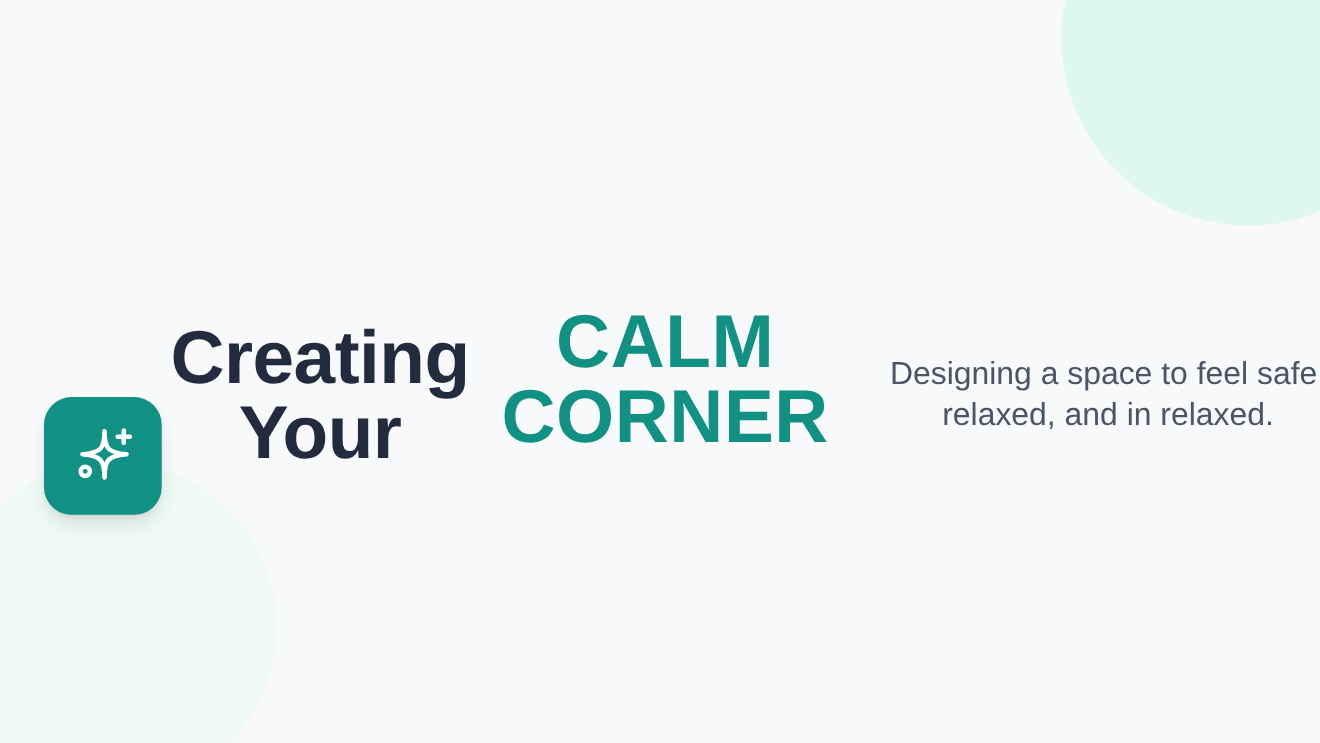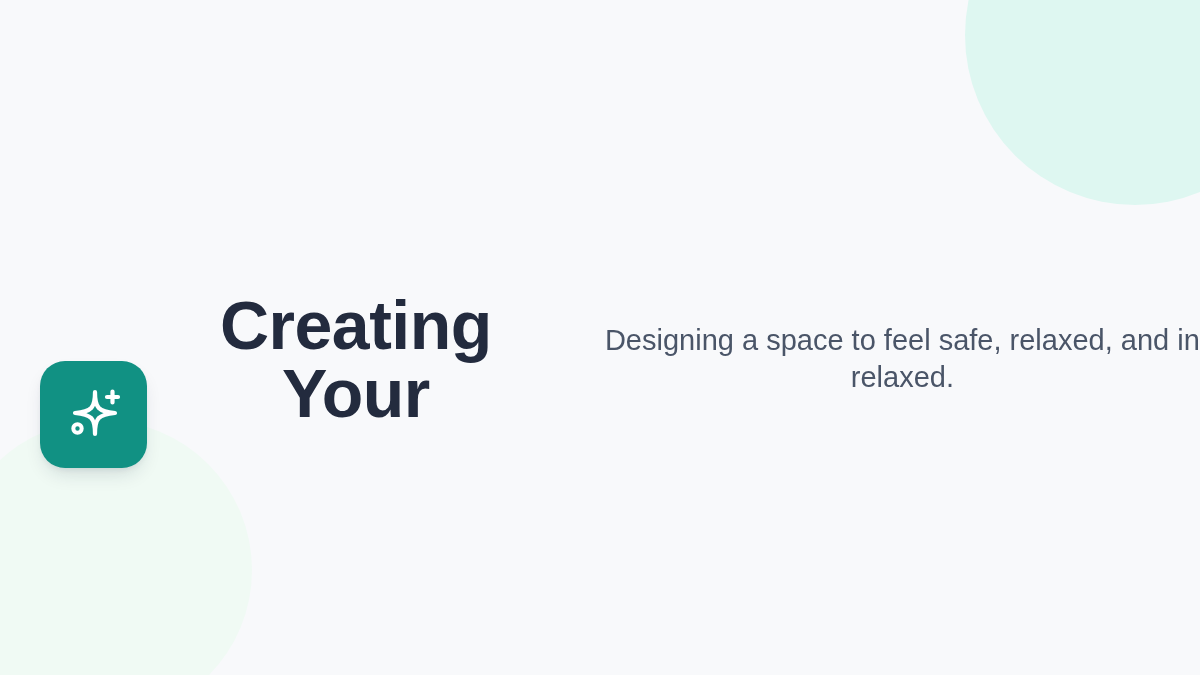--- a/index.html
+++ b/index.html
@@ -126,17 +126,18 @@
 
           <path d="M50.5 9.5 L50.5 20.5 M45 15 L56 15" stroke="#FFFFFF" stroke-width="4.2" stroke-linecap="round"></path>
 
           <circle cx="15.5" cy="46.5" r="4.2" stroke="#FFFFFF" stroke-width="4" fill="none"></circle>
         </svg>
       </span>
     </div>
 
     <h1 class="headline headline-line1">Creating Your</h1>
 
+    <h1 class="headline headline-line2">CALM CORNER</h1>
 
     <p class="subtitle">Designing a space to feel safe, relaxed, and in relaxed.</p>
 
   </div>
 </div>
 
 </body></html>

